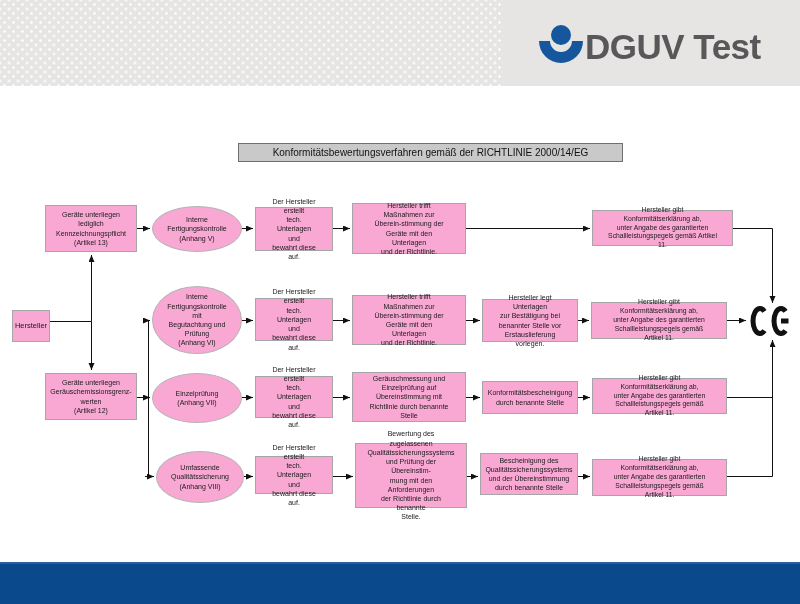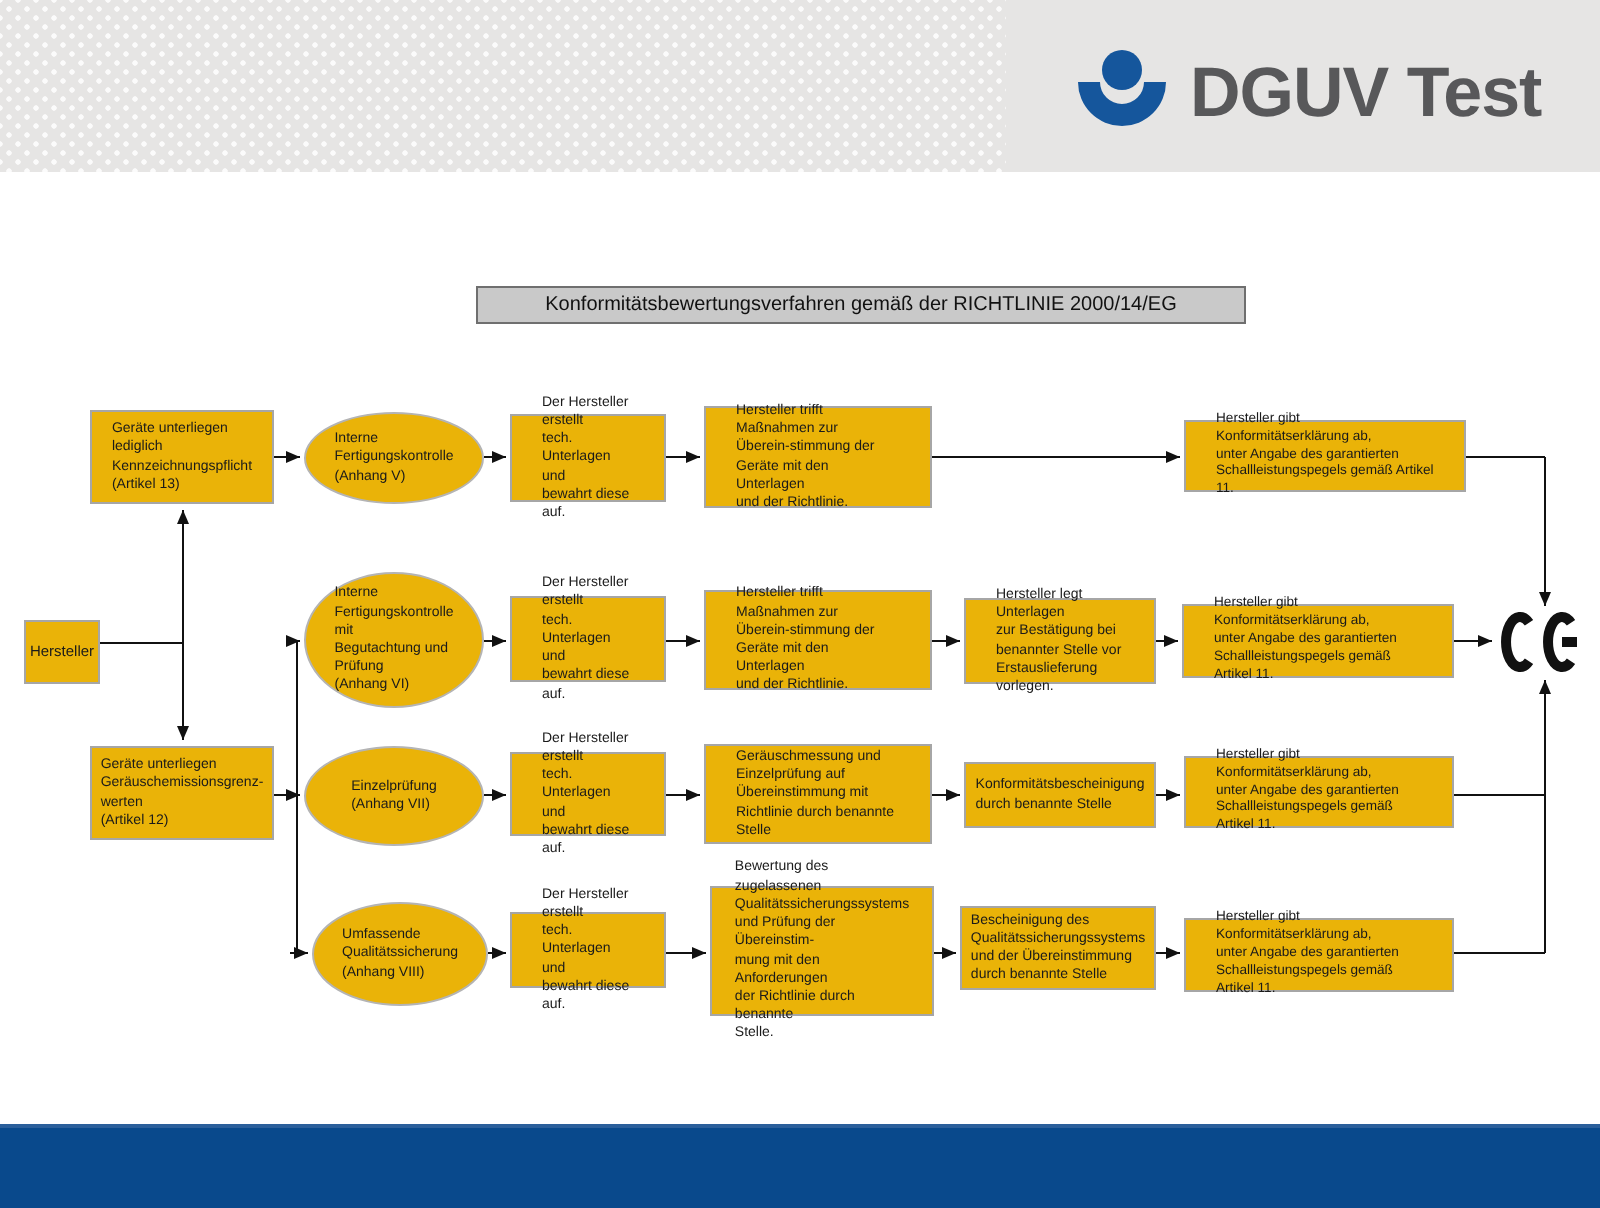--- a/index.html
+++ b/index.html
@@ -9,31 +9,31 @@
   }
   .header{position:absolute;left:0;top:0;width:800px;height:86px;background:#e6e5e4;}
   .dot-pattern{
     position:absolute;left:0;top:0;width:503px;height:86px;
     background-image:
       radial-gradient(circle,#fbfbfb 1.2px,rgba(0,0,0,0) 1.5px),
       radial-gradient(circle,#fbfbfb 1.2px,rgba(0,0,0,0) 1.5px);
     background-size:9px 9px;
     background-position:0 0,4.5px 4.5px;
   }
-  .logo{position:absolute;left:537px;top:22px;height:50px;display:flex;align-items:center;gap:10px;}
+  .logo{position:absolute;left:537px;top:22px;height:50px;display:flex;align-items:center;}
   .logo-text{font-size:35px;font-weight:bold;color:#58585a;letter-spacing:-0.5px;white-space:nowrap;}
   .title-box{
     position:absolute;left:238px;top:143px;width:385px;height:19px;box-sizing:border-box;
     background:#c9c9c9;border:1px solid #6f6f6f;
     display:flex;align-items:center;justify-content:center;
     font-size:10px;color:#111;white-space:nowrap;
   }
   .node{
-    position:absolute;box-sizing:border-box;background:#eab308;border:1px solid #a6a6a6;
-    display:flex;align-items:center;justify-content:center;
+    position:absolute;box-sizing:border-box;background:#f9a8d4;border:1px solid #a6a6a6;
+    display:flex;align-items:center;justify-content:center;text-align:center;
     font-size:7px;line-height:1.32;color:#1a1a1a;white-space:pre-line;padding:15px;
   }
   .ellipse{border-radius:50%;border-color:#b4b4b4;}
   .xs{font-size:6.8px;}
   .wires{position:absolute;left:0;top:0;width:800px;height:604px;pointer-events:none;}
   .ce{position:absolute;left:750px;top:299px;width:46px;height:44px;}
   .footer{
     position:absolute;left:0;top:562px;width:800px;height:42px;box-sizing:border-box;
     background:#09498c;border-top:2px solid #2b5f9b;
   }

